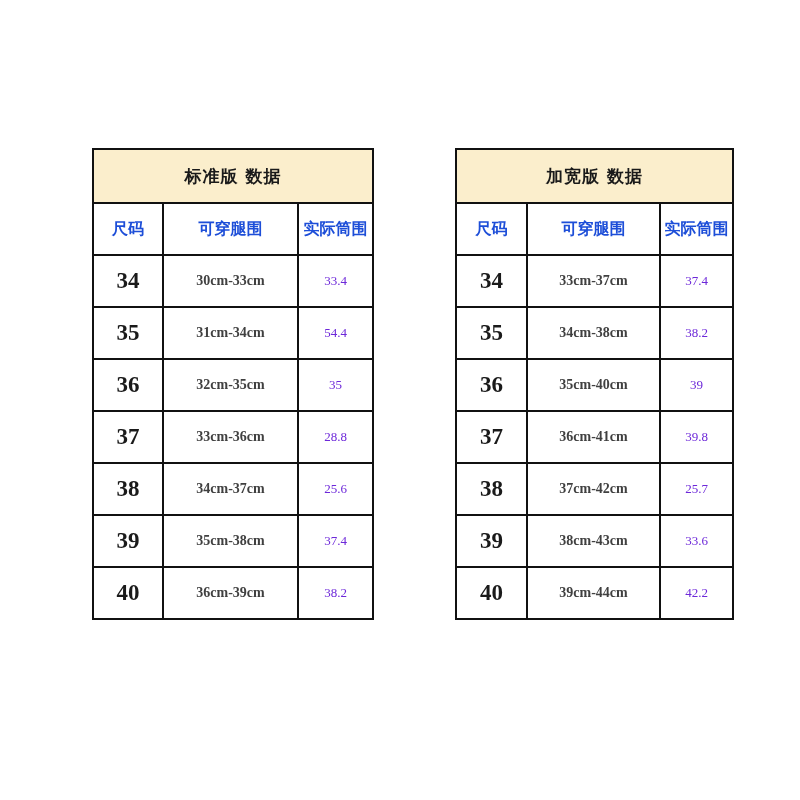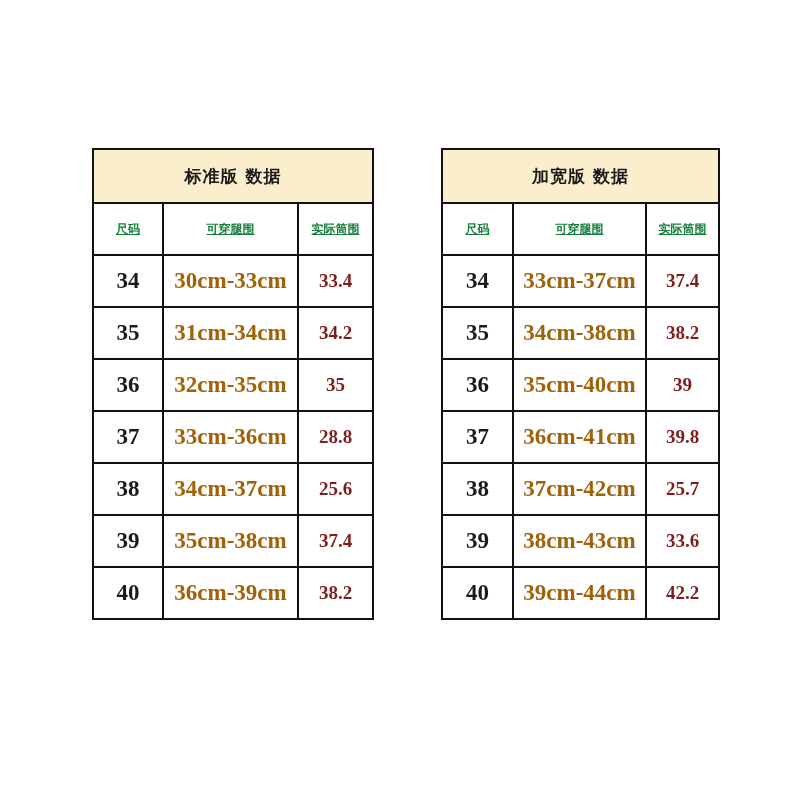--- a/index.html
+++ b/index.html
@@ -46,52 +46,51 @@
     font-size: 17px;
     color: #1a1a1a;
     letter-spacing: 1px;
   }
 
   
   .col-head {
     height: 50px;
     font-family: "DejaVu Sans", "Liberation Sans", sans-serif;
     font-weight: bold;
-    font-size: 12px;
-    color: #15803d;
-    text-decoration: underline;
+    font-size: 16px;
+    color: #1d4ed8;
   }
 
   
   .cell-size {
     height: 50px;
     font-size: 23px;
     font-weight: bold;
     color: #1a1a1a;
   }
   .cell-range {
     height: 50px;
-    font-size: 23px;
-    font-weight: bold;
-    color: #a16207;
+    font-size: 14px;
+    font-weight: bold;
+    color: #404040;
   }
   .cell-actual {
     height: 50px;
-    font-size: 19px;
-    font-weight: bold;
-    color: #7f1d1d;
+    font-size: 13px;
+    font-weight: normal;
+    color: #6d28d9;
   }
 
   
   #table-standard { left: 92px; top: 148px; width: 280px; }
   #table-standard .c-size   { width: 70px; }
   #table-standard .c-range  { width: 135px; }
   #table-standard .c-actual { width: 75px; }
 
-  #table-wide { left: 441px; top: 148px; width: 277px; }
+  #table-wide { left: 455px; top: 148px; width: 277px; }
   #table-wide .c-size   { width: 71px; }
   #table-wide .c-range  { width: 133px; }
   #table-wide .c-actual { width: 73px; }
 </style>
 </head>
 <body>
 
 <div id="stage">
 
   <table class="size-table" id="table-standard">
@@ -110,21 +109,21 @@
         <td class="col-head">实际筒围</td>
       </tr>
       <tr>
         <td class="cell-size">34</td>
         <td class="cell-range">30cm-33cm</td>
         <td class="cell-actual">33.4</td>
       </tr>
       <tr>
         <td class="cell-size">35</td>
         <td class="cell-range">31cm-34cm</td>
-        <td class="cell-actual">34.2</td>
+        <td class="cell-actual">54.4</td>
       </tr>
       <tr>
         <td class="cell-size">36</td>
         <td class="cell-range">32cm-35cm</td>
         <td class="cell-actual">35</td>
       </tr>
       <tr>
         <td class="cell-size">37</td>
         <td class="cell-range">33cm-36cm</td>
         <td class="cell-actual">28.8</td>

